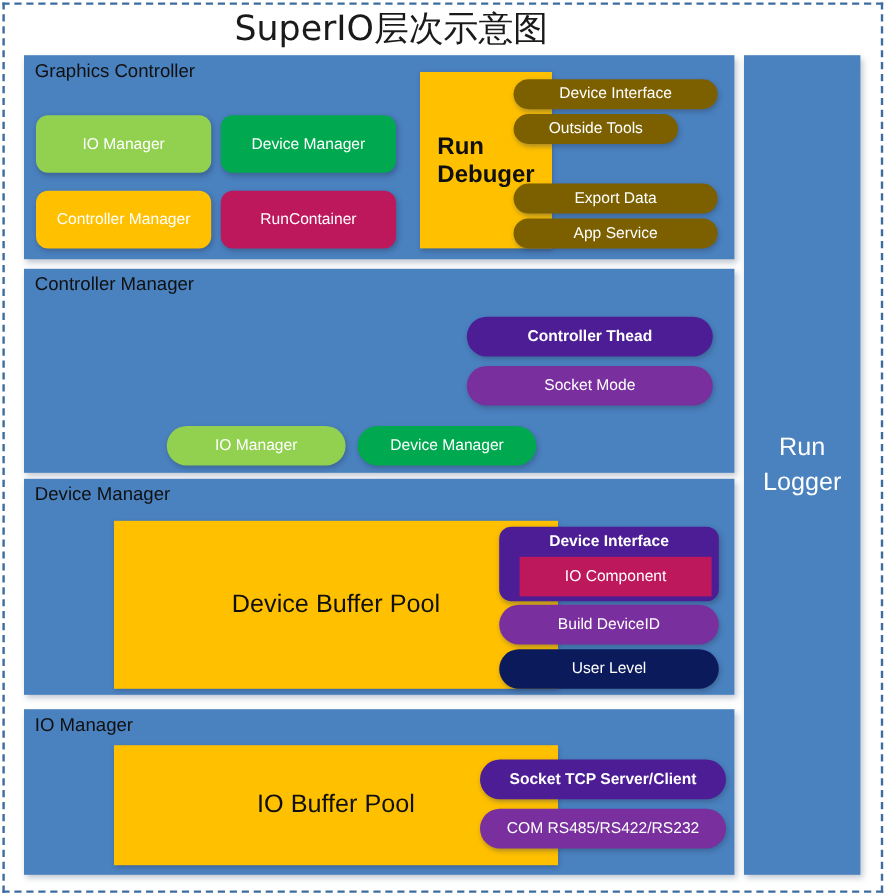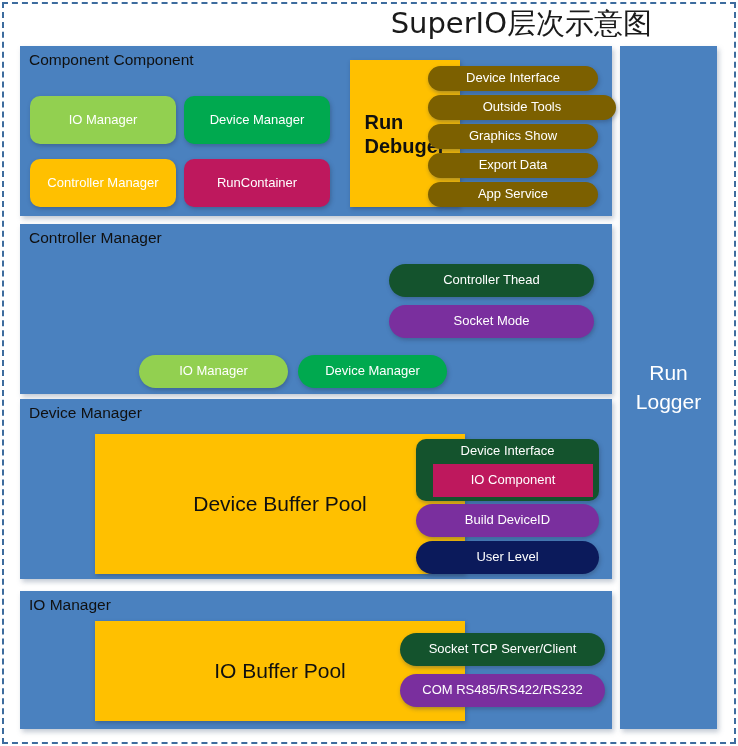--- a/index.html
+++ b/index.html
@@ -31,21 +31,21 @@
     border: 2px dashed #3d6c9e;
     pointer-events: none;
   }
 
   
   .title {
     position: absolute;
     left: 0;
     top: 4px;
     width: 652px;
-    text-align: right;
+    text-align: center;
     font-size: 29px;
     color: #1a1a1a;
     letter-spacing: 0px;
     font-weight: 400;
     font-family: "DejaVu Sans", "Liberation Sans", sans-serif;
   }
 
   
   .panel {
     position: absolute;
@@ -78,21 +78,21 @@
 
   .rounded { border-radius: 10px; }
   .pill    { border-radius: 999px; }
   .square  { border-radius: 0; }
 
   .c-green-light { background: #92d050; }
   .c-green       { background: #00a94f; }
   .c-yellow      { background: #ffc000; }
   .c-orange      { background: #be185d; }
   .c-brown       { background: #7c6000; }
-  .c-cyan        { background: #14532d; }
+  .c-cyan        { background: #4c1d95; font-weight: bold; }
   .c-purple      { background: #7a2f9e; }
   .c-navy        { background: #0b1a5b; }
 
   .buffer-pool {
     font-size: 21px;
     color: #101010;
     font-weight: 400;
     justify-content: center;
     font-family: "Liberation Sans", sans-serif;
   }
@@ -115,38 +115,37 @@
 </head>
 <body>
 
 <div id="canvas">
 
   <div class="dashed-frame"></div>
 
   <div class="title">SuperIO层次示意图</div>
 
   <div class="panel" style="left:20px; top:46px; width:592px; height:170px;">
-    <div class="panel-label">Component Component</div>
+    <div class="panel-label">Graphics Controller</div>
 
     <div class="block rounded c-green-light" style="left:10px; top:50px; width:146px; height:48px;">IO Manager</div>
 
     <div class="block rounded c-green" style="left:164px; top:50px; width:146px; height:48px;">Device Manager</div>
 
     <div class="block rounded c-yellow" style="left:10px; top:113px; width:146px; height:48px;">Controller Manager</div>
 
     <div class="block rounded c-orange" style="left:164px; top:113px; width:146px; height:48px;">RunContainer</div>
 
     <div class="block square c-yellow run-debuger" style="left:330px; top:14px; width:110px; height:147px; white-space:pre-line;">Run
 Debuger</div>
 
     <div class="block pill c-brown" style="left:408px; top:20px; width:170px; height:25px;">Device Interface</div>
 
-    <div class="block pill c-brown" style="left:408px; top:49px; width:188px; height:25px;">Outside Tools</div>
+    <div class="block pill c-brown" style="left:408px; top:49px; width:137px; height:25px;">Outside Tools</div>
 
-    <div class="block pill c-brown" style="left:408px; top:78px; width:170px; height:25px;">Graphics Show</div>
 
     <div class="block pill c-brown" style="left:408px; top:107px; width:170px; height:25px;">Export Data</div>
 
     <div class="block pill c-brown" style="left:408px; top:136px; width:170px; height:25px;">App Service</div>
   </div>
 
   <div class="panel" style="left:20px; top:224px; width:592px; height:170px;">
     <div class="panel-label">Controller Manager</div>
 
 

